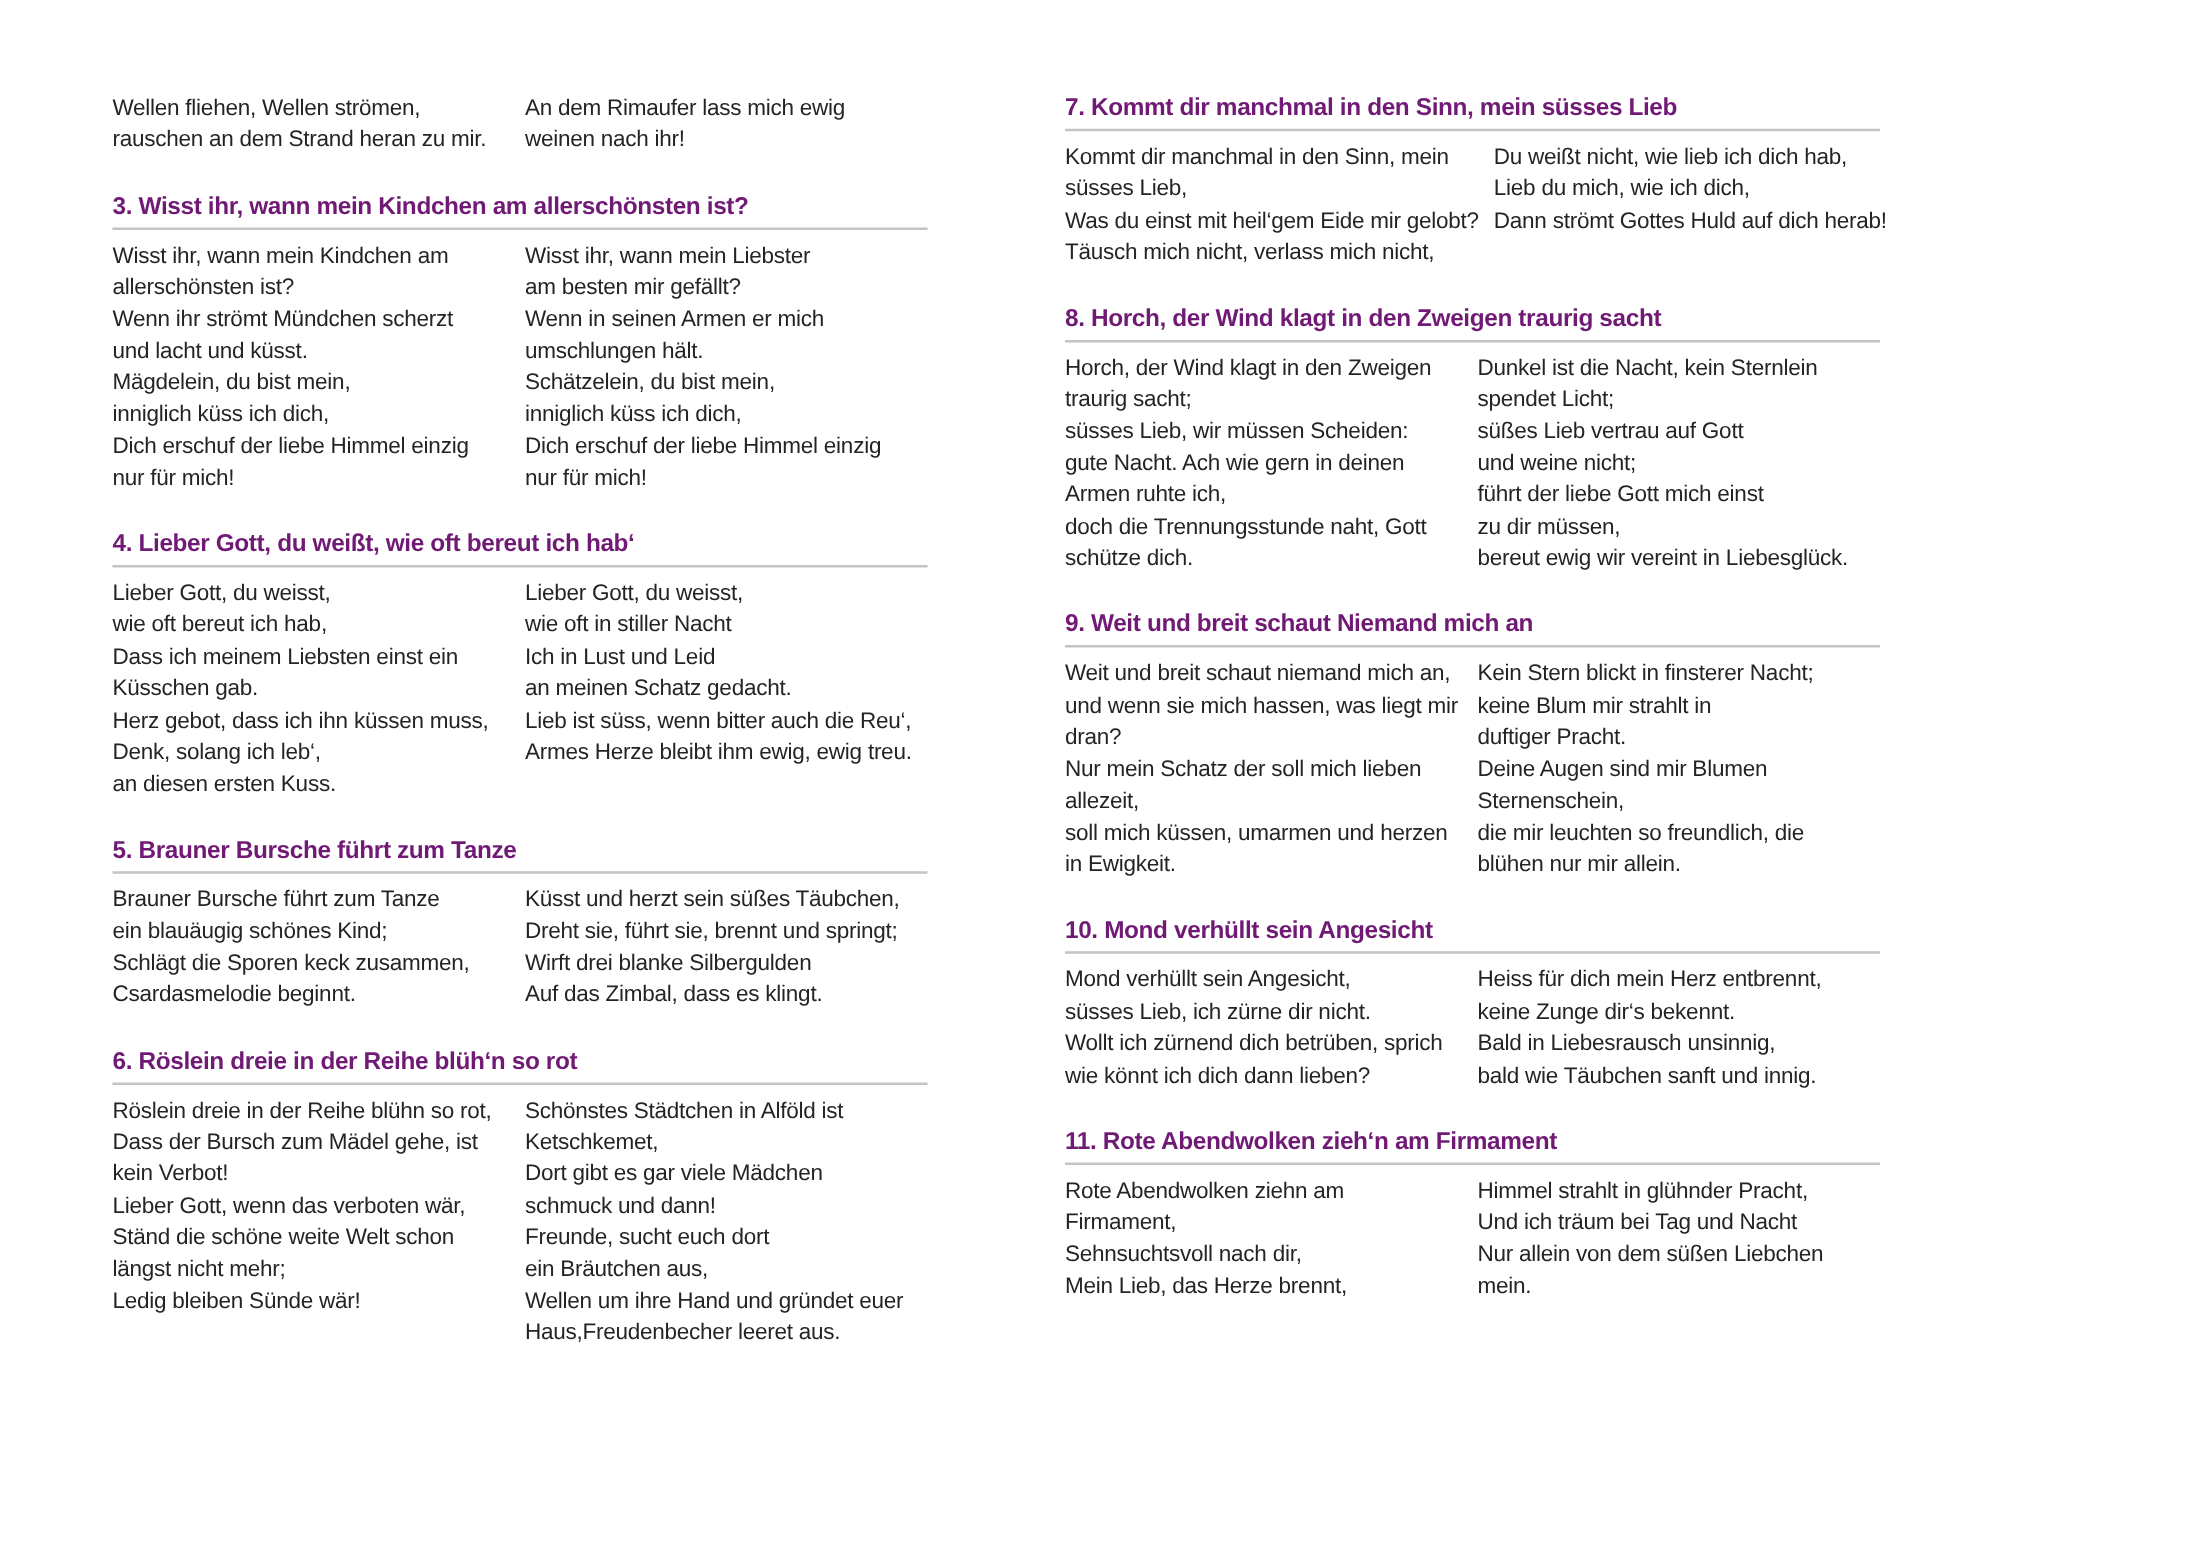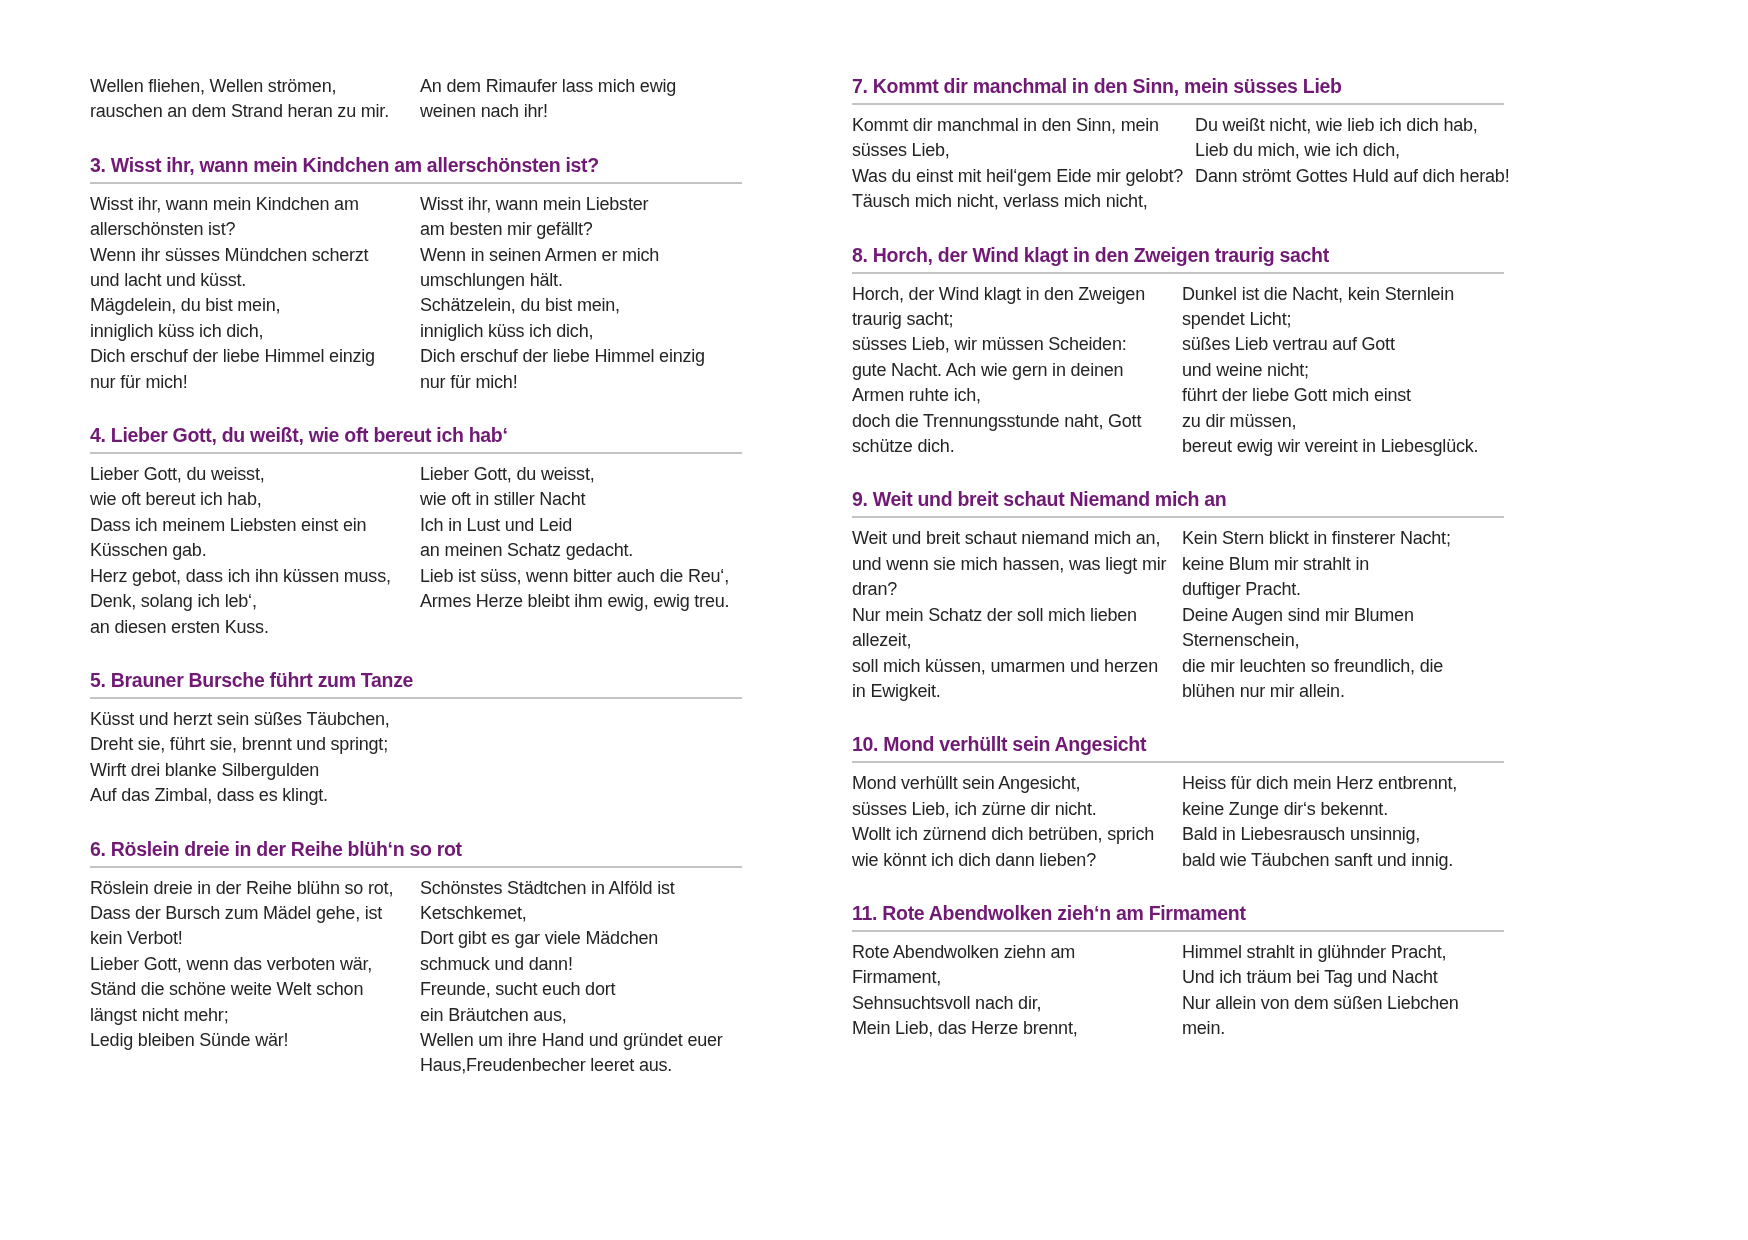--- a/index.html
+++ b/index.html
@@ -58,21 +58,21 @@
           </div>
         </div>
       </section>
       <section class="section">
         <h2 class="song-heading">3. Wisst ihr, wann mein Kindchen am allerschönsten ist?</h2>
         <div class="heading-rule"></div>
         <div class="columns">
           <div class="col">
             <div class="verse-line">Wisst ihr, wann mein Kindchen am</div>
             <div class="verse-line">allerschönsten ist?</div>
-            <div class="verse-line">Wenn ihr süsses Mündchen scherzt</div>
+            <div class="verse-line">Wenn ihr strömt Mündchen scherzt</div>
             <div class="verse-line">und lacht und küsst.</div>
             <div class="verse-line">Mägdelein, du bist mein,</div>
             <div class="verse-line">inniglich küss ich dich,</div>
             <div class="verse-line">Dich erschuf der liebe Himmel einzig</div>
             <div class="verse-line">nur für mich!</div>
           </div>
           <div class="col">
             <div class="verse-line">Wisst ihr, wann mein Liebster</div>
             <div class="verse-line">am besten mir gefällt?</div>
             <div class="verse-line">Wenn in seinen Armen er mich</div>
@@ -105,20 +105,26 @@
             <div class="verse-line">Lieb ist süss, wenn bitter auch die Reu‘,</div>
             <div class="verse-line">Armes Herze bleibt ihm ewig, ewig treu.</div>
           </div>
         </div>
       </section>
       <section class="section">
         <h2 class="song-heading">5. Brauner Bursche führt zum Tanze</h2>
         <div class="heading-rule"></div>
         <div class="columns">
           <div class="col">
+            <div class="verse-line">Brauner Bursche führt zum Tanze</div>
+            <div class="verse-line">ein blauäugig schönes Kind;</div>
+            <div class="verse-line">Schlägt die Sporen keck zusammen,</div>
+            <div class="verse-line">Csardasmelodie beginnt.</div>
+          </div>
+          <div class="col">
             <div class="verse-line">Küsst und herzt sein süßes Täubchen,</div>
             <div class="verse-line">Dreht sie, führt sie, brennt und springt;</div>
             <div class="verse-line">Wirft drei blanke Silbergulden</div>
             <div class="verse-line">Auf das Zimbal, dass es klingt.</div>
           </div>
         </div>
       </section>
       <section class="section">
         <h2 class="song-heading">6. Röslein dreie in der Reihe blüh‘n so rot</h2>
         <div class="heading-rule"></div>

